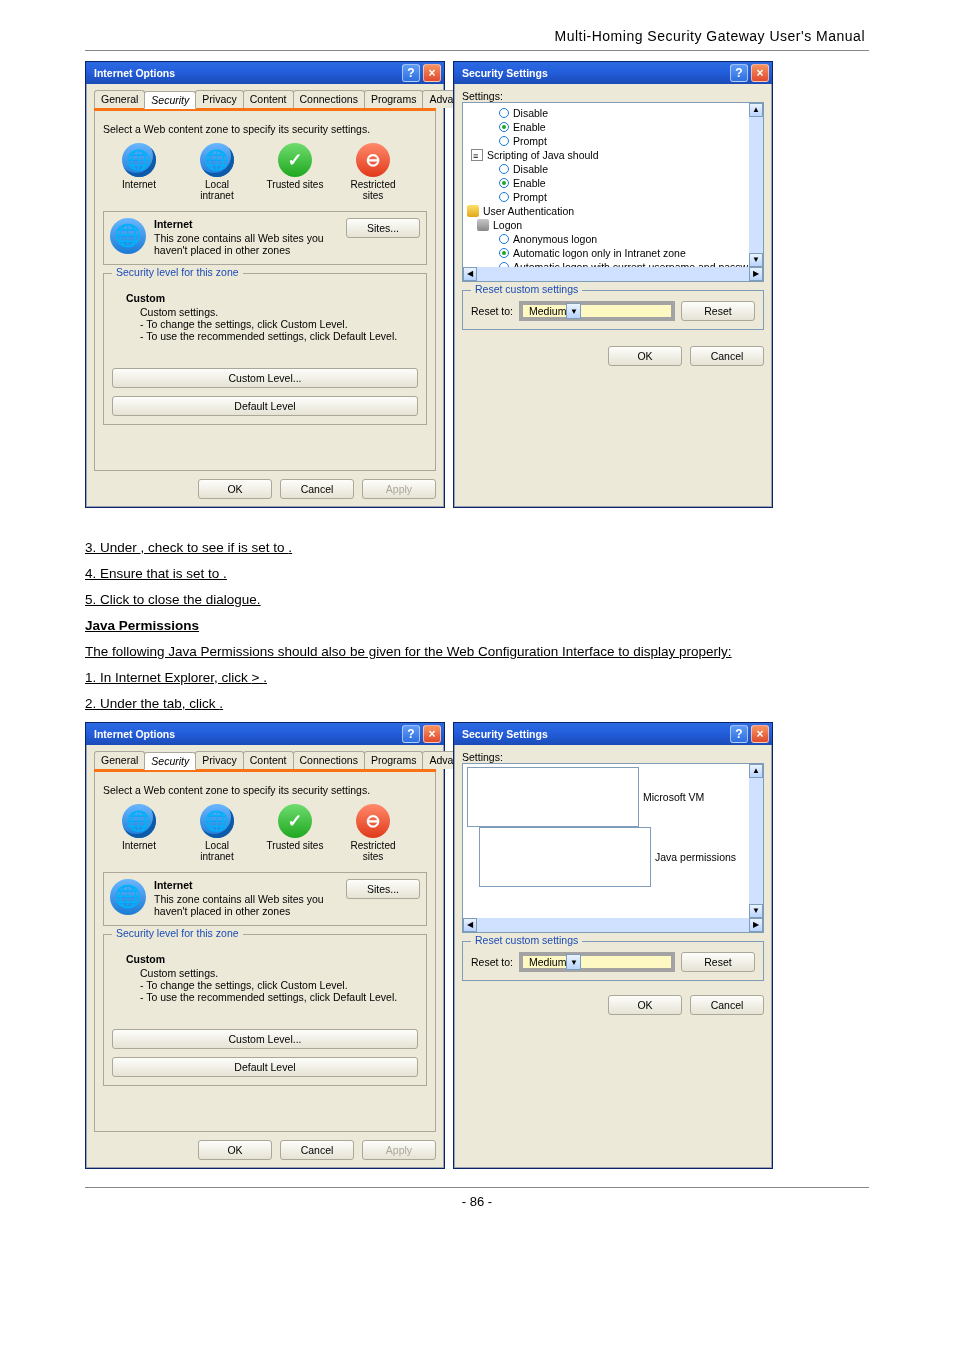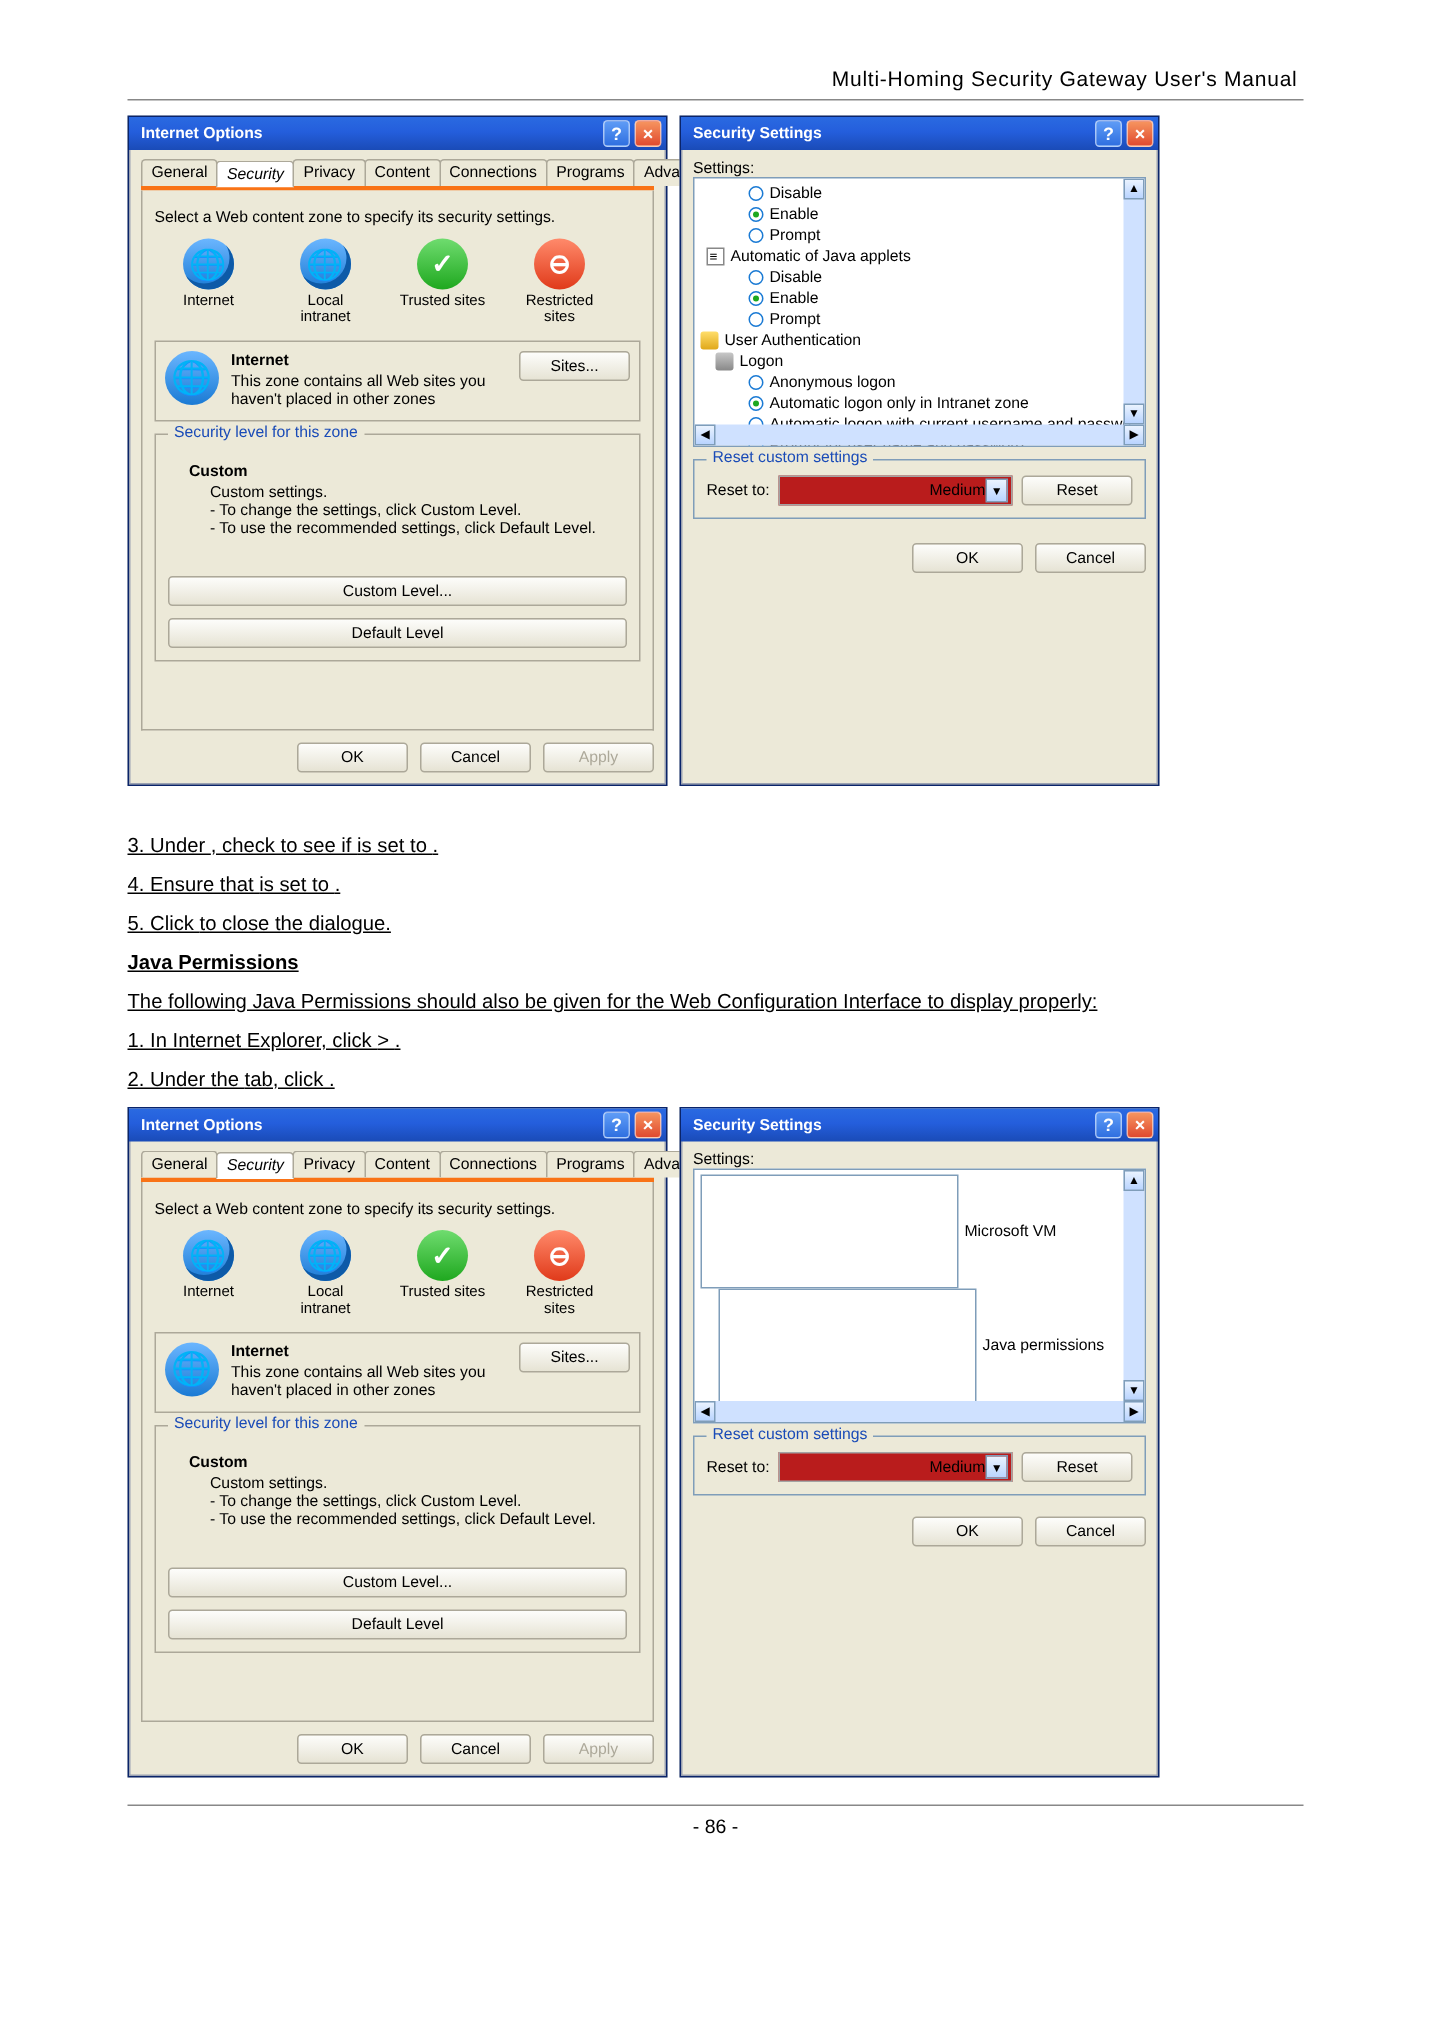--- a/index.html
+++ b/index.html
@@ -6,21 +6,21 @@
   body {
     margin: 0;
     font-family: "Tahoma", Arial, sans-serif;
     background: #fff;
     width: 954px;
     height: 1350px;
     font-size: 11px;
     color: #000;
   }
   .page {
-    padding: 44px 85px 30px 85px;
+    padding: 28px 85px 30px 85px;
   }
   .doc-title {
     text-align: right;
     font-size: 14px;
     letter-spacing: 0.5px;
     margin-bottom: 6px;
     padding-right: 4px;
   }
   hr.thin { border: none; border-top: 1px solid #888; margin: 0 0 10px 0; }
   hr.foot { border: none; border-top: 1px solid #888; margin: 18px 0 6px 0; }
@@ -158,22 +158,22 @@
     border: 1px solid #7f9db9;
     margin-top: 8px;
     padding: 10px 8px 8px 8px;
     position: relative;
   }
   .reset-group .legend {
     position:absolute; top:-8px; left:8px; background:#ece9d8; padding:0 4px; color:#1a4bb7;
   }
   .reset-row { display:flex; align-items:center; gap:6px; }
   .select {
-    flex:1; height:20px; border:1px solid #a3a3a3; background:#b91c1c;
-    display:flex; align-items:center; justify-content:flex-end;
+    flex:1; height:20px; border:4px solid #a3a3a3; background:#fef9c3;
+    display:flex; align-items:center; justify-content:flex-start;
     padding:0 2px 0 6px;
   }
   .select .dd { width:15px;height:16px;background:linear-gradient(#eaf3ff,#b9d4ff);border:1px solid #7f9db9;display:flex;align-items:center;justify-content:center;font-size:8px;cursor:pointer; }
 
   
   .body-text { margin-top: 28px; font-size: 13.5px; line-height: 24px; text-decoration: underline; }
   .body-text p { margin: 0 0 2px 0; }
   .sub-h { font-weight: bold; margin-top: 24px; }
 
   .footer { text-align:center; font-size:13px; margin-top:4px; }
@@ -259,21 +259,21 @@
           <div class="opt">
               <span class="r sel"></span>
               <span>Enable</span>
             </div>
           <div class="opt">
               <span class="r"></span>
               <span>Prompt</span>
             </div>
           <div class="cat" style="margin-left:-14px">
               <span class="ci script"></span>
-              <span>Automatic of Java applets</span>
+              <span>Scripting of Java should</span>
             </div>
           <div class="opt">
               <span class="r"></span>
               <span>Disable</span>
             </div>
           <div class="opt">
               <span class="r sel"></span>
               <span>Enable</span>
             </div>
           <div class="opt">

